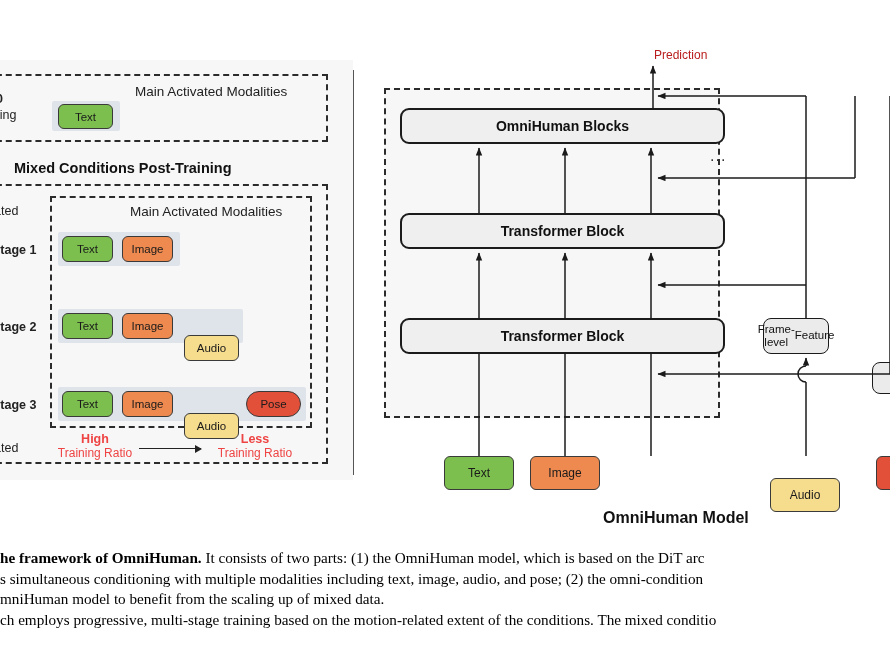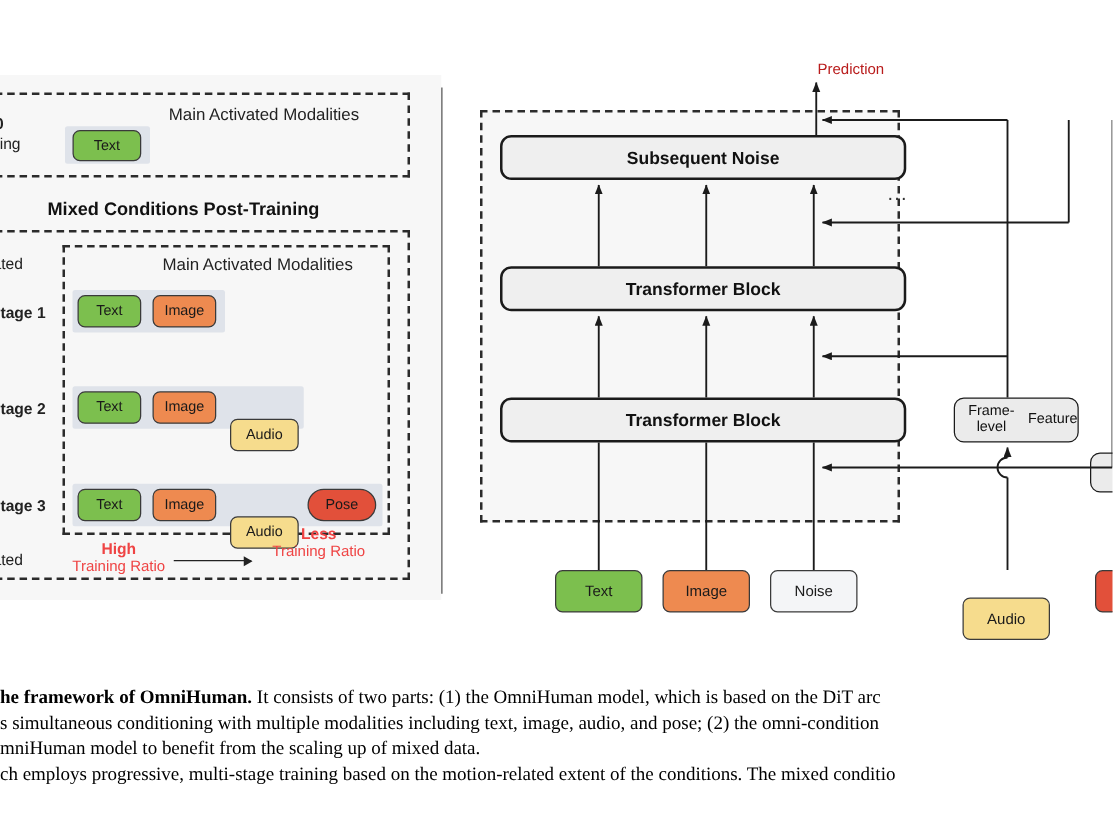--- a/index.html
+++ b/index.html
@@ -58,21 +58,20 @@
   .dashed-box.inner {
     border-width: 2px;
   }
 
   
   .lp-heading {
     position: absolute;
     font-weight: bold;
     color: #111;
     white-space: nowrap;
-    margin-left: 24px;
   }
   .lp-sublabel {
     position: absolute;
     color: #222;
     white-space: nowrap;
   }
   .lp-modalities-title {
     position: absolute;
     color: #222;
     white-space: nowrap;
@@ -253,56 +252,56 @@
     <div class="chip-strip" style="left:58px; top:387px; width:248px; height:34px;"></div>
     <div class="chip text" style="left:62px; top:391px; width:51px; height:26px;">Text</div>
     <div class="chip image" style="left:122px; top:391px; width:51px; height:26px;">Image</div>
     <div class="chip audio" style="left:184px; top:391px; width:55px; height:26px;">Audio</div>
     <div class="chip pose" style="left:246px; top:391px; width:55px; height:26px;border-radius:13px;">Pose</div>
 
     <div class="ratio-label" style="left:40px; top:432px; width:110px;">
       <b>High</b>
       <span>Training Ratio</span>
     </div>
-    <div class="ratio-label" style="left:200px; top:420px; width:110px;">
+    <div class="ratio-label" style="left:200px; top:432px; width:110px;">
       <b>Less</b>
       <span>Training Ratio</span>
     </div>
     <div class="ratio-arrow" style="left:139px; top:448px; width:62px;"></div>
 
     <div class="lp-sublabel" style="left:-6px; top:441px; font-size:12.5px;">ated</div>
 
 
     <div class="model-shade" style="left:384px; top:88px; width:336px; height:330px;"></div>
     <div class="dashed-box" style="left:384px; top:88px; width:336px; height:330px;"></div>
 
     <div class="edge-label" style="left:654px; top:48px;">Prediction</div>
 
-    <div class="block" style="left:400px; top:108px; width:325px; height:36px;">Subsequent Noise</div>
+    <div class="block" style="left:400px; top:108px; width:325px; height:36px;">OmniHuman Blocks</div>
 
     <div class="dots" style="left:710px; top:147px;">...</div>
 
     <div class="block" style="left:400px; top:213px; width:325px; height:36px;">Transformer Block</div>
 
     <div class="block" style="left:400px; top:318px; width:325px; height:36px;">Transformer Block</div>
 
-    <div class="feat-box" style="left:763px; top:318px; width:100px; height:36px;">
+    <div class="feat-box" style="left:763px; top:318px; width:66px; height:36px;">
       <span>Frame-level</span>
         <br>
       <span>Feature</span>
     </div>
 
     <div class="feat-box" style="left:872px; top:362px; width:40px; height:32px;"></div>
 
     <div class="chip text" style="left:444px; top:456px; width:70px; height:34px; font-size:12px;">Text</div>
     <div class="chip image" style="left:530px; top:456px; width:70px; height:34px; font-size:12px;">Image</div>
-    <div class="chip noise" style="left:616px; top:456px; width:70px; height:34px; font-size:12px;">Noise</div>
     <div class="chip audio" style="left:770px; top:456px; width:70px; height:34px; font-size:12px;">Audio</div>
     <div class="chip pose" style="left:876px; top:456px; width:70px; height:34px; font-size:12px;">Pose</div>
 
+    <div class="panel-caption" style="left:603px; top:509px;">OmniHuman Model</div>
 
     <svg id="wires" viewBox="0 0 890 540" xmlns="http://www.w3.org/2000/svg">
       <defs>
         <marker id="ah" markerWidth="9" markerHeight="9" refX="7.5" refY="3.2" orient="auto" markerUnits="userSpaceOnUse">
           <path d="M0,0 L8,3.2 L0,6.4 z" fill="#1b1b1b"></path>
         </marker>
       </defs>
       <g stroke="#1b1b1b" stroke-width="1.5" fill="none">
 
         <line x1="653" y1="108" x2="653" y2="66" marker-end="url(#ah)"></line>

